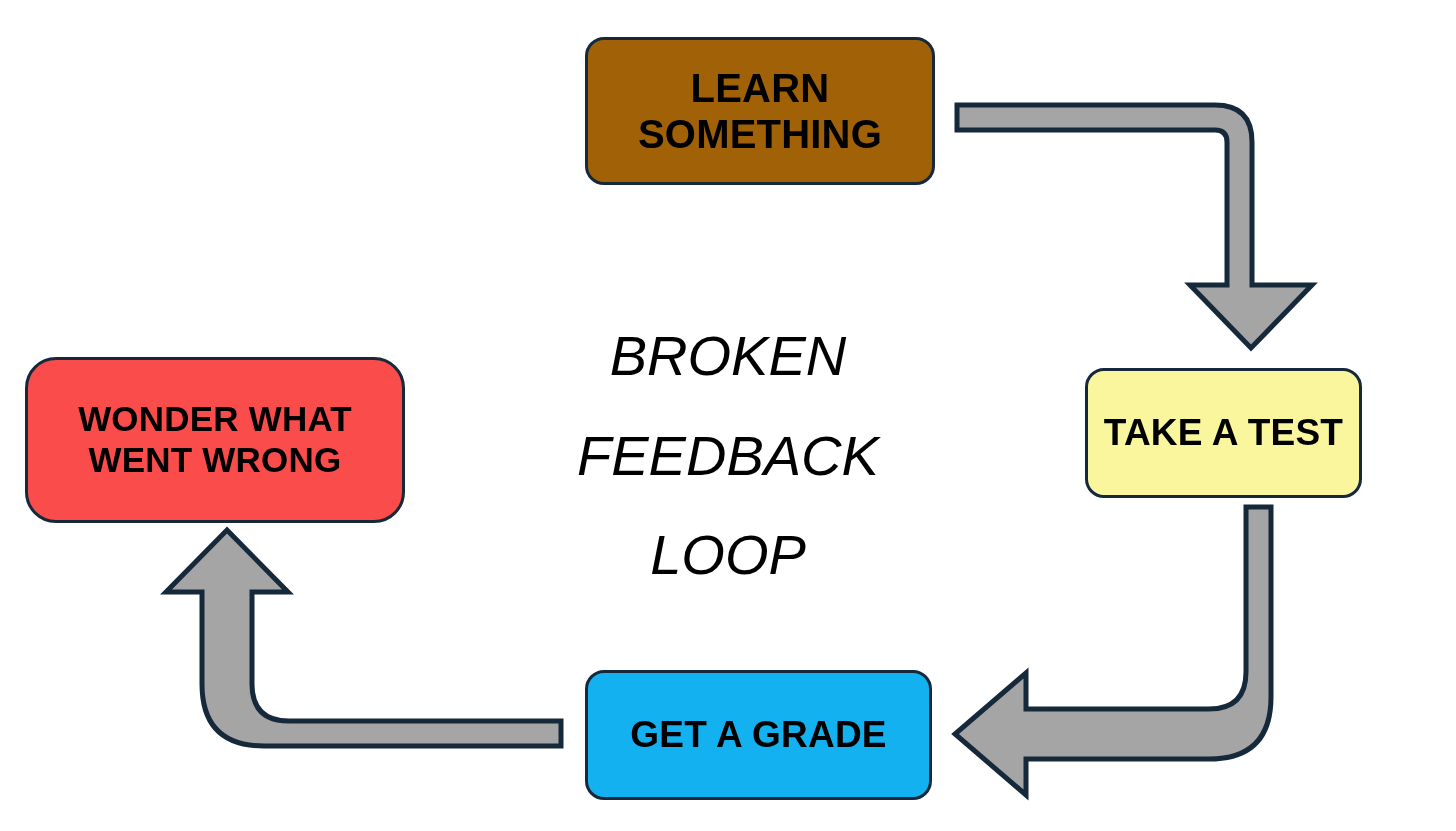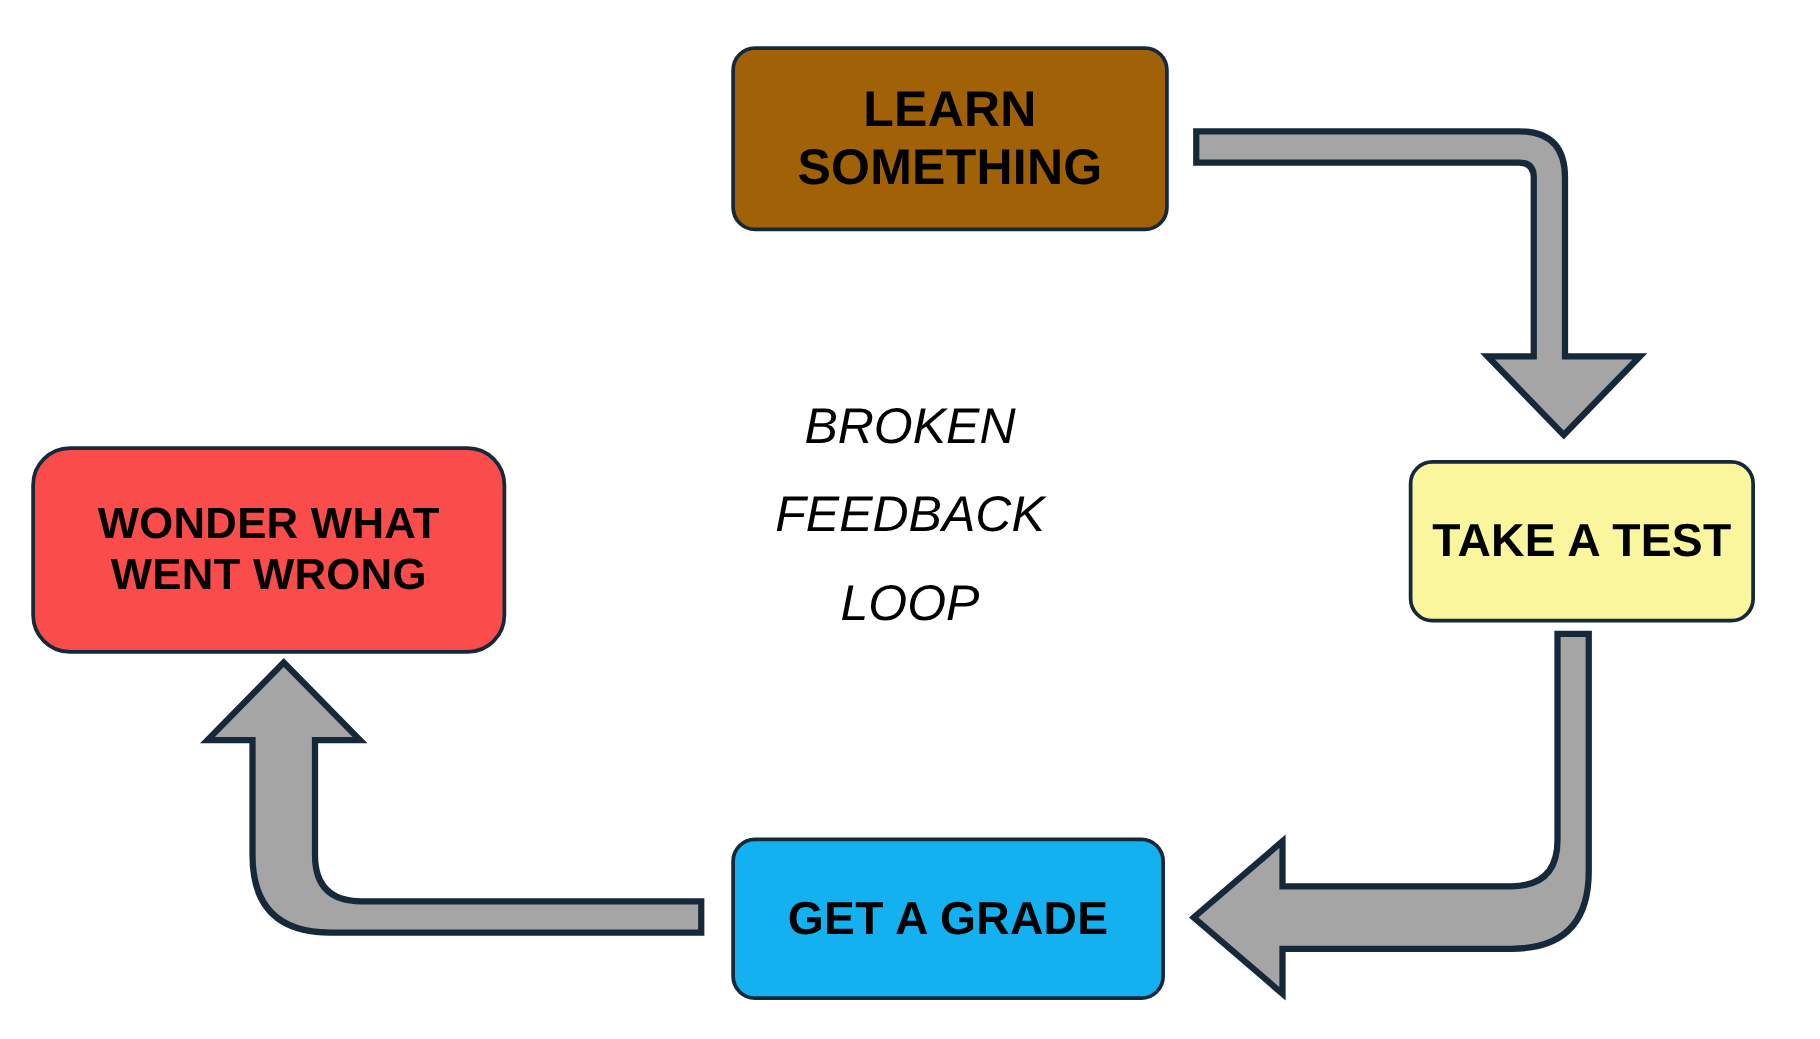--- a/index.html
+++ b/index.html
@@ -45,21 +45,21 @@
     padding: 0 6px;
   }
   #node-learn {
     left: 585px;
     top: 37px;
     width: 350px;
     height: 148px;
     font-size: 40px;
   }
   #node-test {
-    left: 1127px;
+    left: 1085px;
     top: 368px;
     width: 277px;
     height: 130px;
     font-size: 37px;
   }
   #node-grade {
     left: 585px;
     top: 670px;
     width: 347px;
     height: 130px;
@@ -74,21 +74,21 @@
     border-radius: 31px;
   }
   #center-caption {
     position: absolute;
     left: 528px;
     top: 306px;
     width: 400px;
     text-align: center;
     font-style: italic;
     font-weight: normal;
-    font-size: 40px;
+    font-size: 56px;
     line-height: 1.78;
     color: #000000;
     z-index: 2;
     white-space: pre-line;
   }
 </style>
 </head>
 <body>
 
 <div id="canvas">

